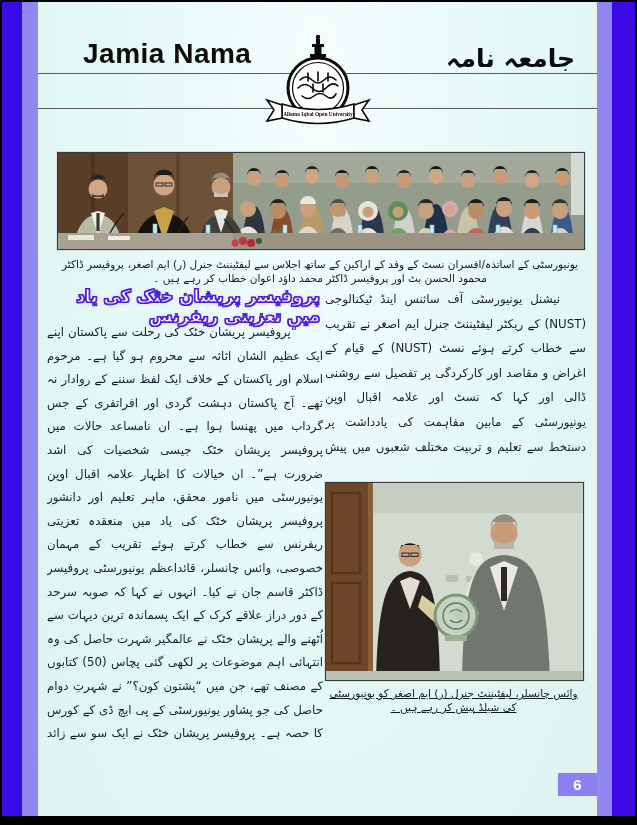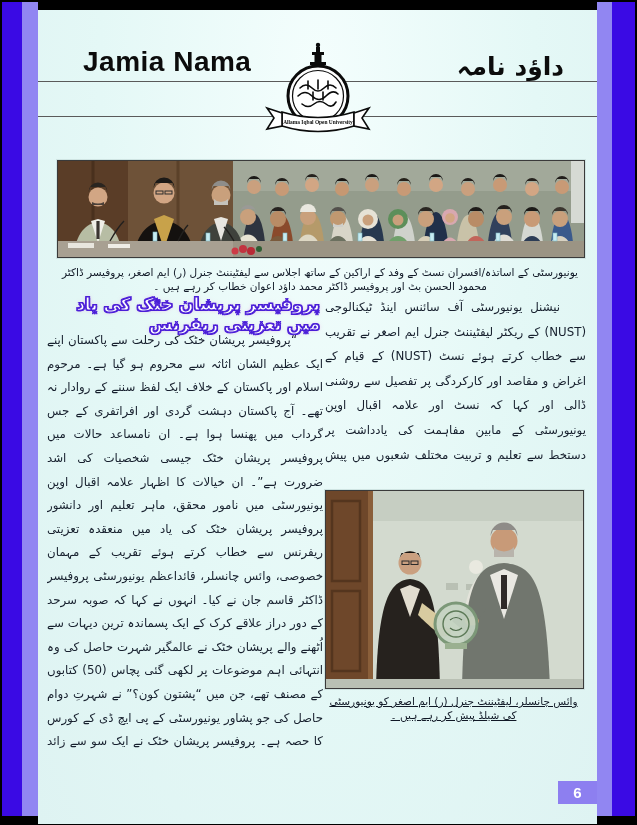--- a/index.html
+++ b/index.html
@@ -5,21 +5,21 @@
   html,body{margin:0;padding:0;}
   body{font-family:"DejaVu Sans",sans-serif;}
   .frame{position:relative;width:637px;height:825px;background:#000;overflow:hidden;}
   
   .band{position:absolute;top:2px;bottom:9px;}
   .band.blue-l{left:2px;width:20px;background:#3a0ae4;}
   .band.purple-l{left:22px;width:16px;background:#9186f2;}
   .band.purple-r{right:25px;width:15px;background:#9186f2;}
   .band.blue-r{right:2px;width:23px;background:#3a0ae4;}
   .page{position:absolute;left:38px;top:2px;width:559px;height:814px;
-        background:radial-gradient(ellipse at 50% 10%,#f4fefd 0%,#e4f8f6 55%,#def3f2 100%);margin-top:8px;}
+        background:radial-gradient(ellipse at 50% 10%,#f4fefd 0%,#e4f8f6 55%,#def3f2 100%);}
   
   .hline{position:absolute;height:0;border-top:1px solid #5a5a5a;left:0;width:559px;}
   .masthead-en{position:absolute;left:45px;top:36px;font-family:"Liberation Sans",sans-serif;
         font-weight:bold;font-size:28px;letter-spacing:.5px;color:#0c0c0c;}
   .masthead-ur{position:absolute;left:400px;top:42px;width:145px;text-align:center;
         font-size:25px;font-weight:bold;color:#0c0c0c;direction:rtl;}
   .logo{position:absolute;left:224px;top:30px;}
   
   .photo{position:absolute;border:1px solid #3a3a3a;box-shadow:0 0 0 1px #cfe4e2;background:#8d9383;}
   .photo svg{display:block;}
@@ -47,21 +47,21 @@
   <div class="band purple-l"></div>
   <div class="band purple-r"></div>
   <div class="band blue-r"></div>
 
   <div class="page">
 
     <div class="hline" style="top:71px;"></div>
     <div class="hline" style="top:106px;"></div>
 
     <div class="masthead-en">Jamia Nama</div>
-    <div class="masthead-ur">داؤد نامہ</div>
+    <div class="masthead-ur">جامعہ نامہ</div>
 
     <div class="logo">
       <svg width="112" height="108" viewBox="0 0 112 108">
         <g fill="#0b0b0b">
           <circle cx="56" cy="5" r="2.2"></circle>
           <rect x="54" y="7" width="4" height="5"></rect>
           <rect x="50" y="12" width="12" height="3"></rect>
           <rect x="52.5" y="15" width="7" height="7"></rect>
           <rect x="48" y="22" width="16" height="3"></rect>
           <rect x="51" y="25" width="10" height="10"></rect>

